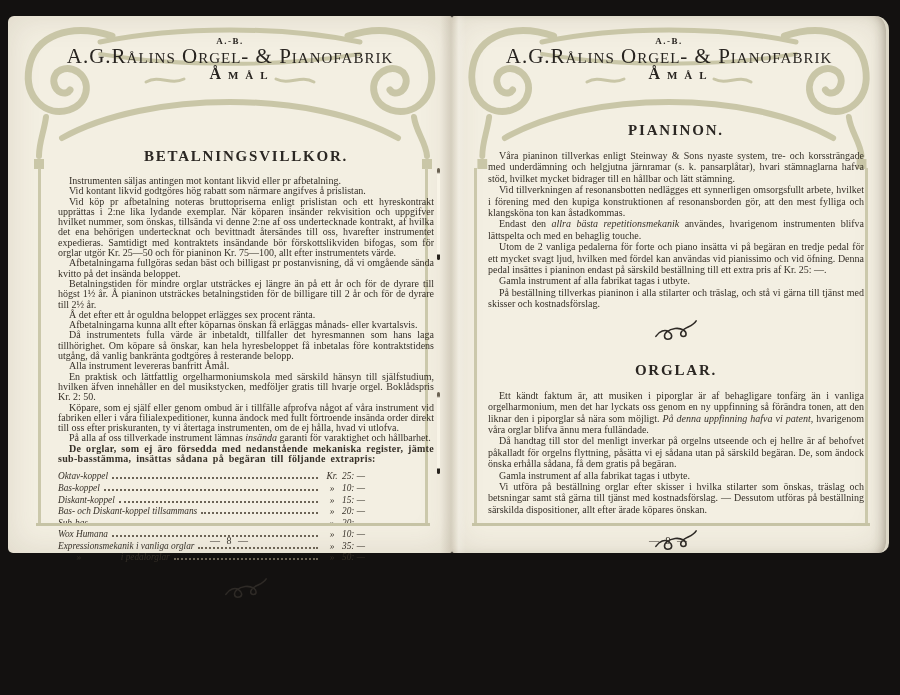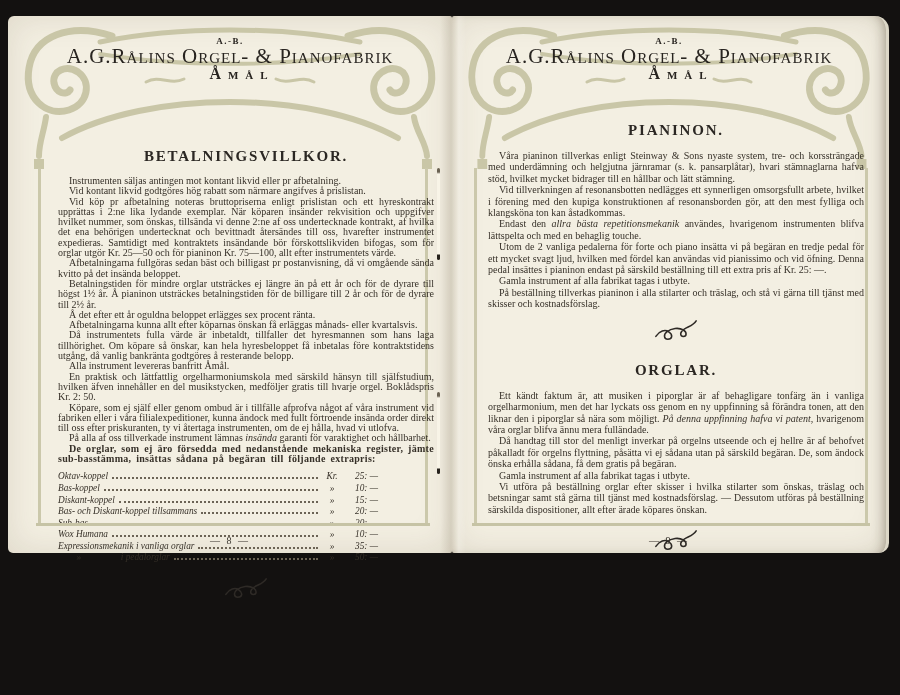--- a/index.html
+++ b/index.html
@@ -31,21 +31,21 @@
     color:#2b2723;margin:0 0 11px 0;}
   .body p{margin:0;font-size:10px;line-height:10.3px;text-align:justify;text-indent:11px;}
   .page.right .body p{line-height:11.4px;}
   .bold-intro{font-weight:bold;font-size:9.7px;line-height:11px;text-indent:11px;
     text-align:justify;letter-spacing:.3px;word-spacing:2px;margin:3px 0 2px 0;}
   .price-table{width:320px;margin-top:6px;font-style:italic;}
   .price-row{display:flex;align-items:baseline;font-size:9.3px;line-height:10.6px;}
   .plabel{white-space:pre;}
   .leader{flex:1;border-bottom:2px dotted #6b6355;height:7px;margin:0 4px;}
   .cur{width:20px;text-align:center;white-space:pre;}
-  .price{width:36px;text-align:right;white-space:pre;}
+  .price{width:36px;white-space:pre;}
   .flourish{text-align:center;margin:13px 0 0 0;}
   .page.right .flourish.mid{margin-top:8px;}
   .orglar-title{margin-top:16px;}
   .gutter-shadow{position:absolute;left:440px;top:16px;bottom:14px;width:26px;z-index:3;
     background:linear-gradient(to right,rgba(110,95,70,0),rgba(110,95,70,.16) 42%,
       rgba(110,95,70,.05) 58%,rgba(255,255,252,.22) 72%,rgba(110,95,70,0));}
   .staple{position:absolute;left:437px;width:3px;border-radius:2px;z-index:4;
     background:linear-gradient(to bottom,#6a6252 0 4px,#f8f4e7 6px calc(100% - 6px),#26221c calc(100% - 5px) 100%);}
   .staple.s1{top:168px;height:92px;}
   .staple.s2{top:392px;height:82px;}

